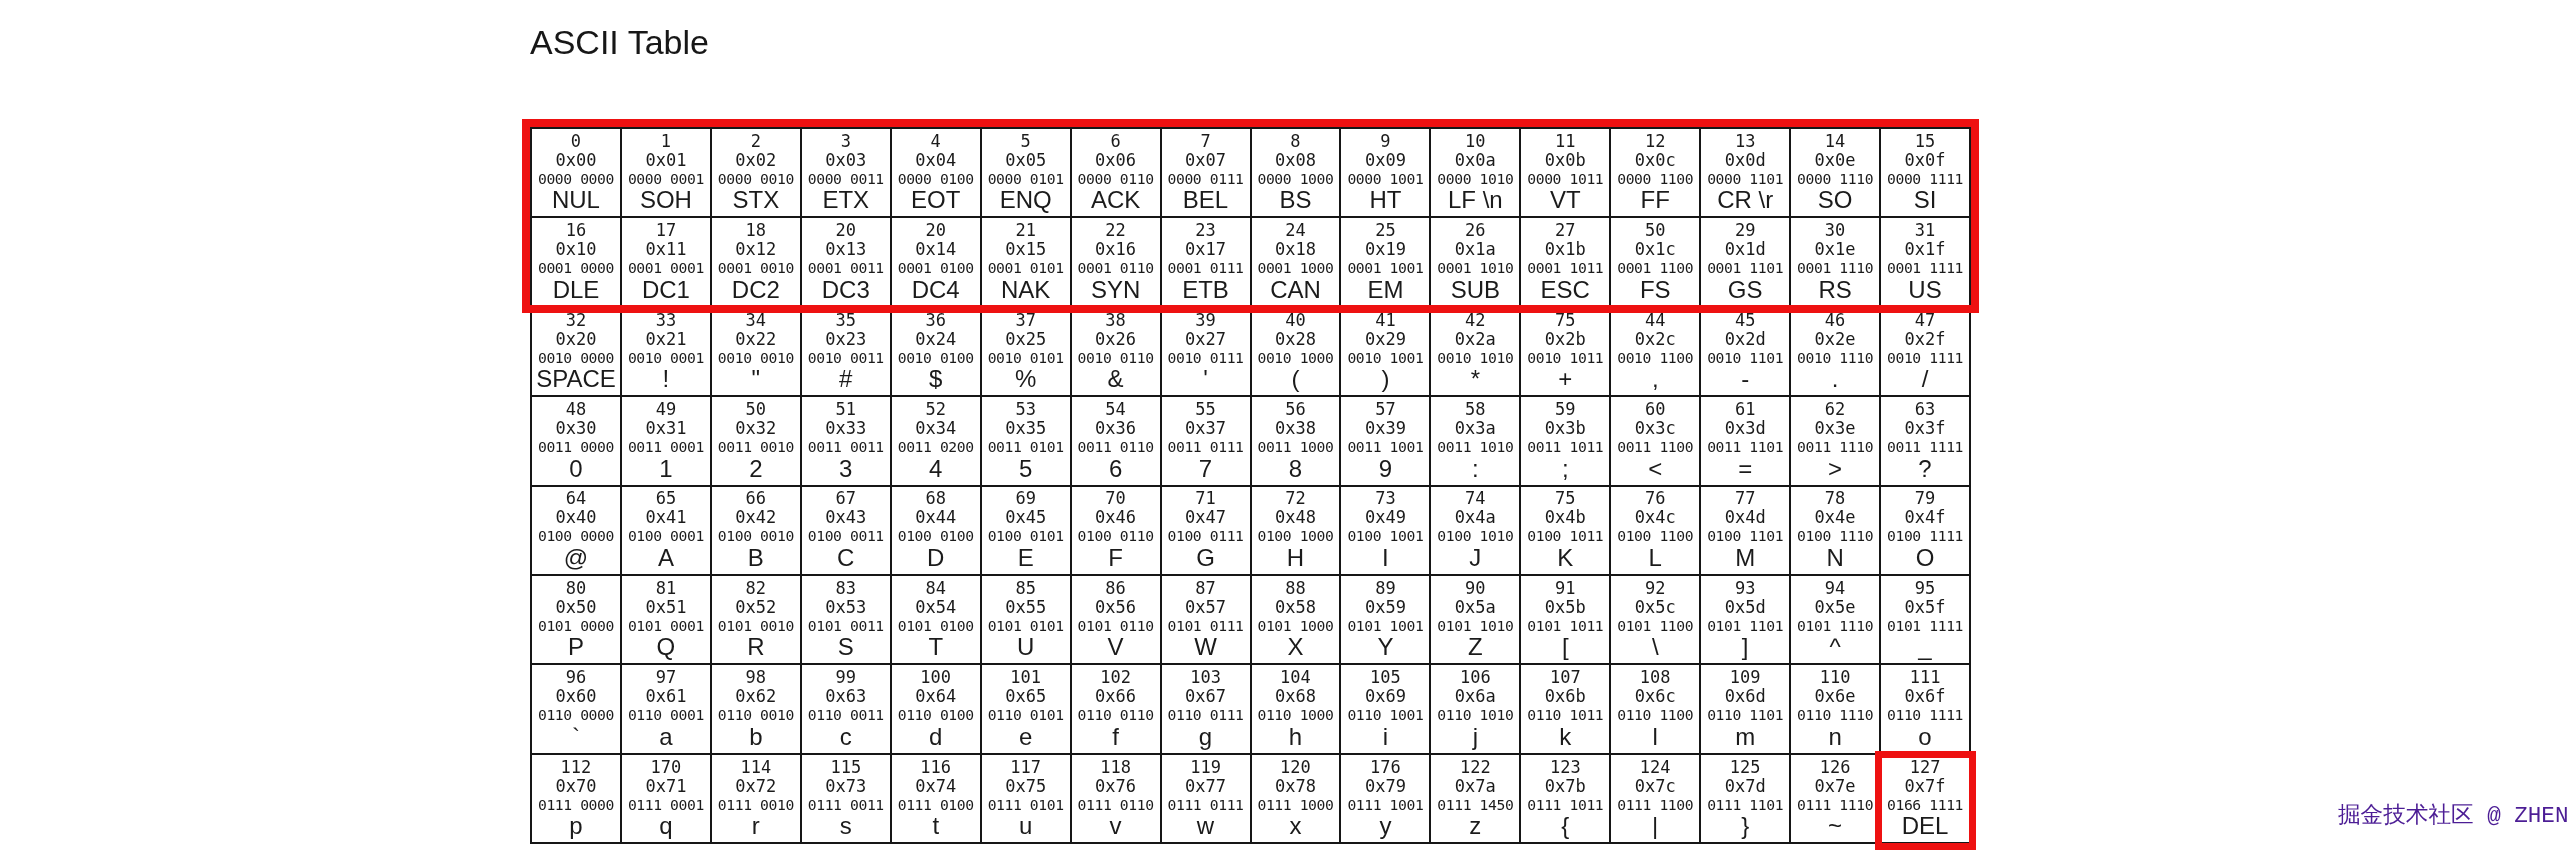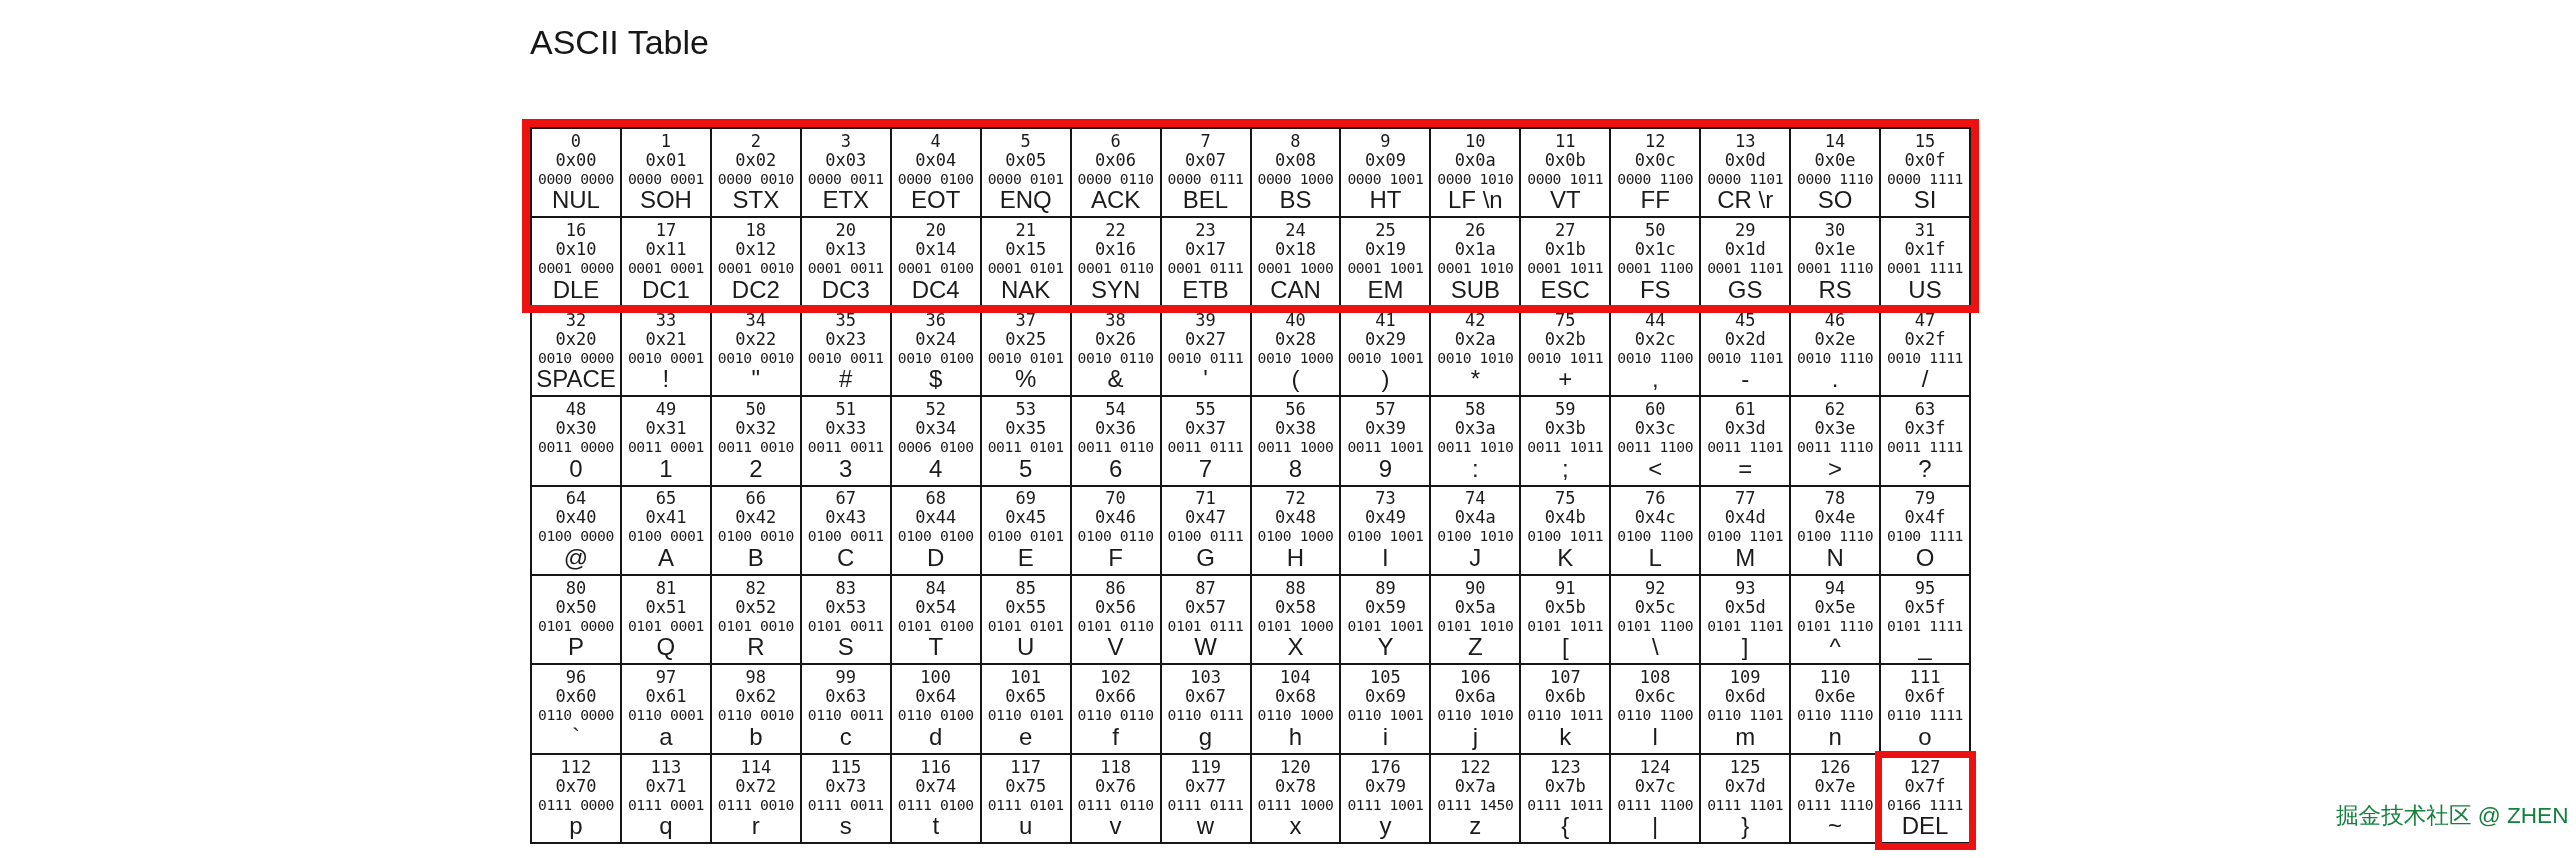--- a/index.html
+++ b/index.html
@@ -84,24 +84,24 @@
     left: 1875px;
     top: 751px;
     width: 101px;
     height: 99px;
     border: 7.5px solid #ee1111;
   }
   .watermark {
     position: absolute;
     right: 7.5px;
     top: 802px;
-    font-family: Liberation Sans, sans-serif;
+    font-family: Liberation Mono, monospace;
     font-size: 22.6px;
     line-height: 28.5px;
-    color: #15803d;
+    color: #4c1d95;
     text-shadow: 1.7px 1.7px 0 #ffffff;
     white-space: pre;
   }
 </style>
 </head>
 <body>
 
 <div class="page-title">ASCII Table</div>
 
 <div class="ascii-table">
@@ -413,21 +413,21 @@
     </div>
     <div class="cell">
       <div class="c-dec">51</div>
       <div class="c-hex">0x33</div>
       <div class="c-bin">0011 0011</div>
       <div class="c-char">3</div>
     </div>
     <div class="cell">
       <div class="c-dec">52</div>
       <div class="c-hex">0x34</div>
-      <div class="c-bin">0006 0100</div>
+      <div class="c-bin">0011 0200</div>
       <div class="c-char">4</div>
     </div>
     <div class="cell">
       <div class="c-dec">53</div>
       <div class="c-hex">0x35</div>
       <div class="c-bin">0011 0101</div>
       <div class="c-char">5</div>
     </div>
     <div class="cell">
       <div class="c-dec">54</div>
@@ -777,21 +777,21 @@
       <div class="c-bin">0110 1111</div>
       <div class="c-char">o</div>
     </div>
     <div class="cell">
       <div class="c-dec">112</div>
       <div class="c-hex">0x70</div>
       <div class="c-bin">0111 0000</div>
       <div class="c-char">p</div>
     </div>
     <div class="cell">
-      <div class="c-dec">113</div>
+      <div class="c-dec">170</div>
       <div class="c-hex">0x71</div>
       <div class="c-bin">0111 0001</div>
       <div class="c-char">q</div>
     </div>
     <div class="cell">
       <div class="c-dec">114</div>
       <div class="c-hex">0x72</div>
       <div class="c-bin">0111 0010</div>
       <div class="c-char">r</div>
     </div>

